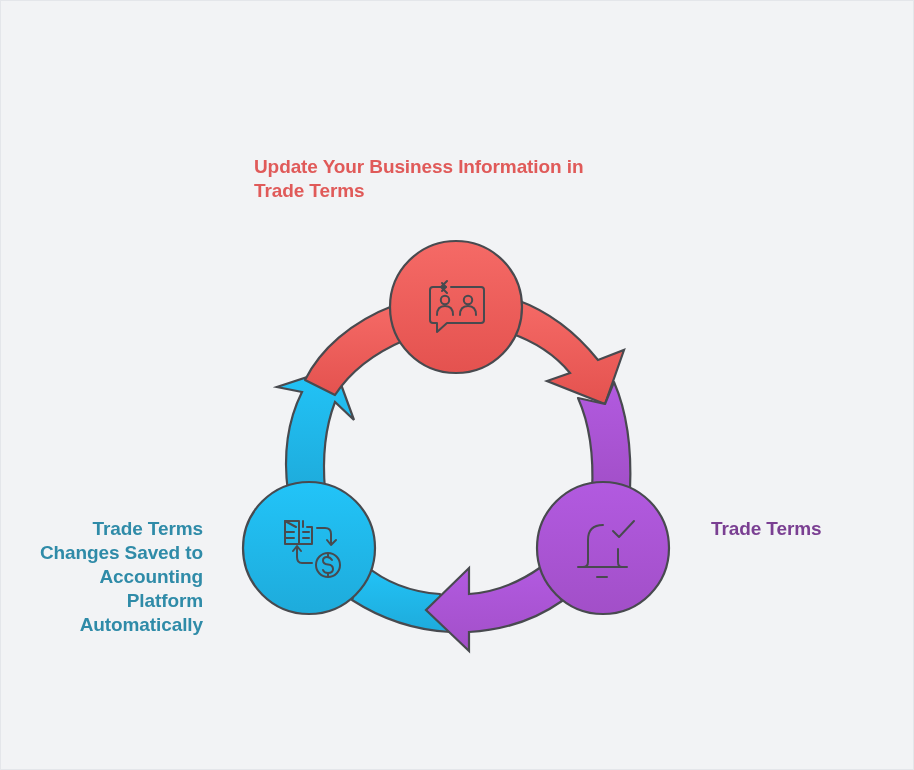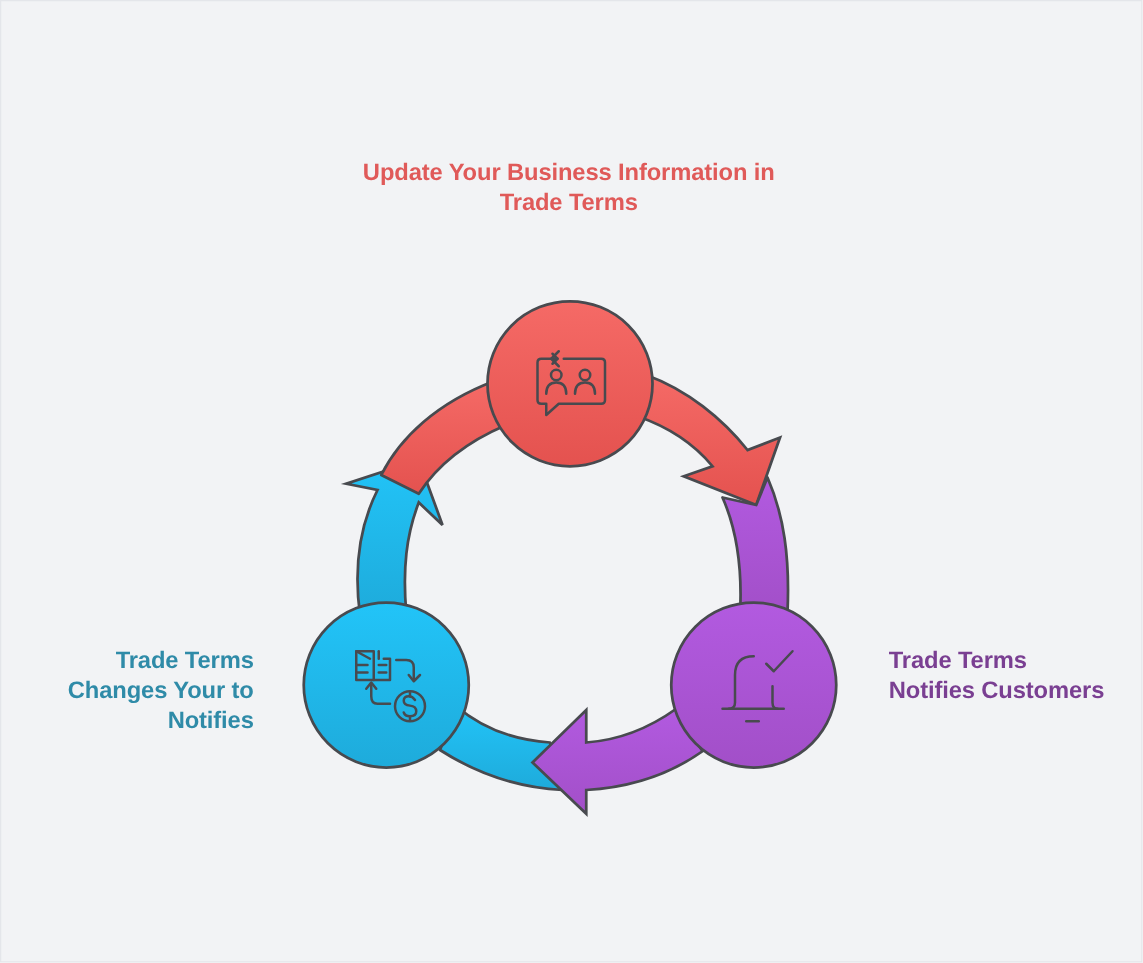--- a/index.html
+++ b/index.html
@@ -18,22 +18,22 @@
   }
   svg.diagram { position: absolute; left: 0; top: 0; }
   .label {
     position: absolute;
     font-weight: bold;
     font-size: 19px;
     line-height: 24px;
     letter-spacing: -0.1px;
   }
   .label-top {
-    left: 254px; top: 127px; width: 402px;
-    text-align: center;
+    left: 254px; top: 155px; width: 402px;
+    text-align: left;
     color: #e05a59;
   }
   .label-right {
     left: 711px; top: 517px; width: 200px;
     text-align: left;
     color: #7a3f92;
   }
   .label-left {
     left: 20px; top: 517px; width: 183px;
     text-align: right;
@@ -135,20 +135,21 @@
   </g>
 </svg>
 
 <div class="label label-top">
   <div>Update Your Business Information in</div>
   <div>Trade Terms</div>
 </div>
 
 <div class="label label-right">
   <div>Trade Terms</div>
-  <div>Notifies Customers</div>
 </div>
 
 <div class="label label-left">
   <div>Trade Terms</div>
-  <div>Changes Your to</div>
-  <div>Notifies</div>
+  <div>Changes Saved to</div>
+  <div>Accounting</div>
+  <div>Platform</div>
+  <div>Automatically</div>
 </div>
 
 </body></html>

